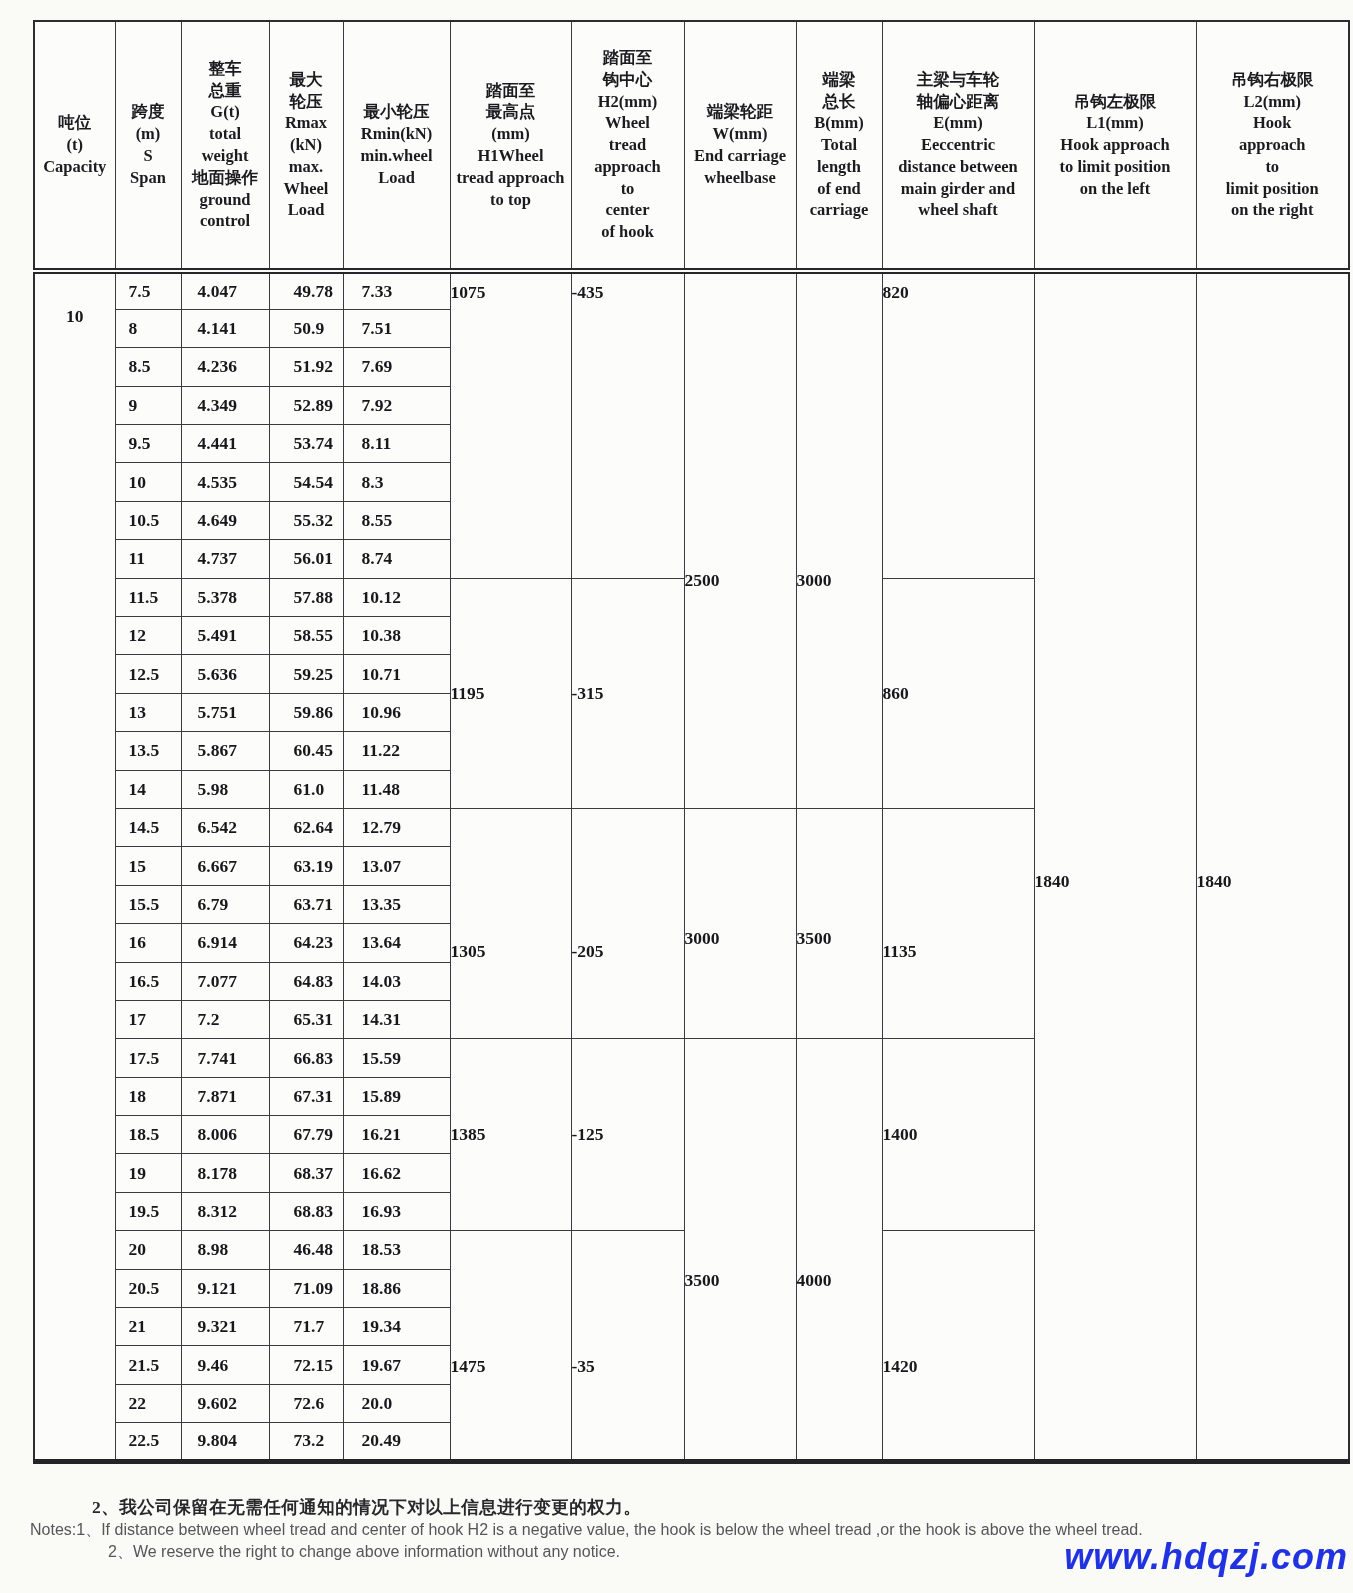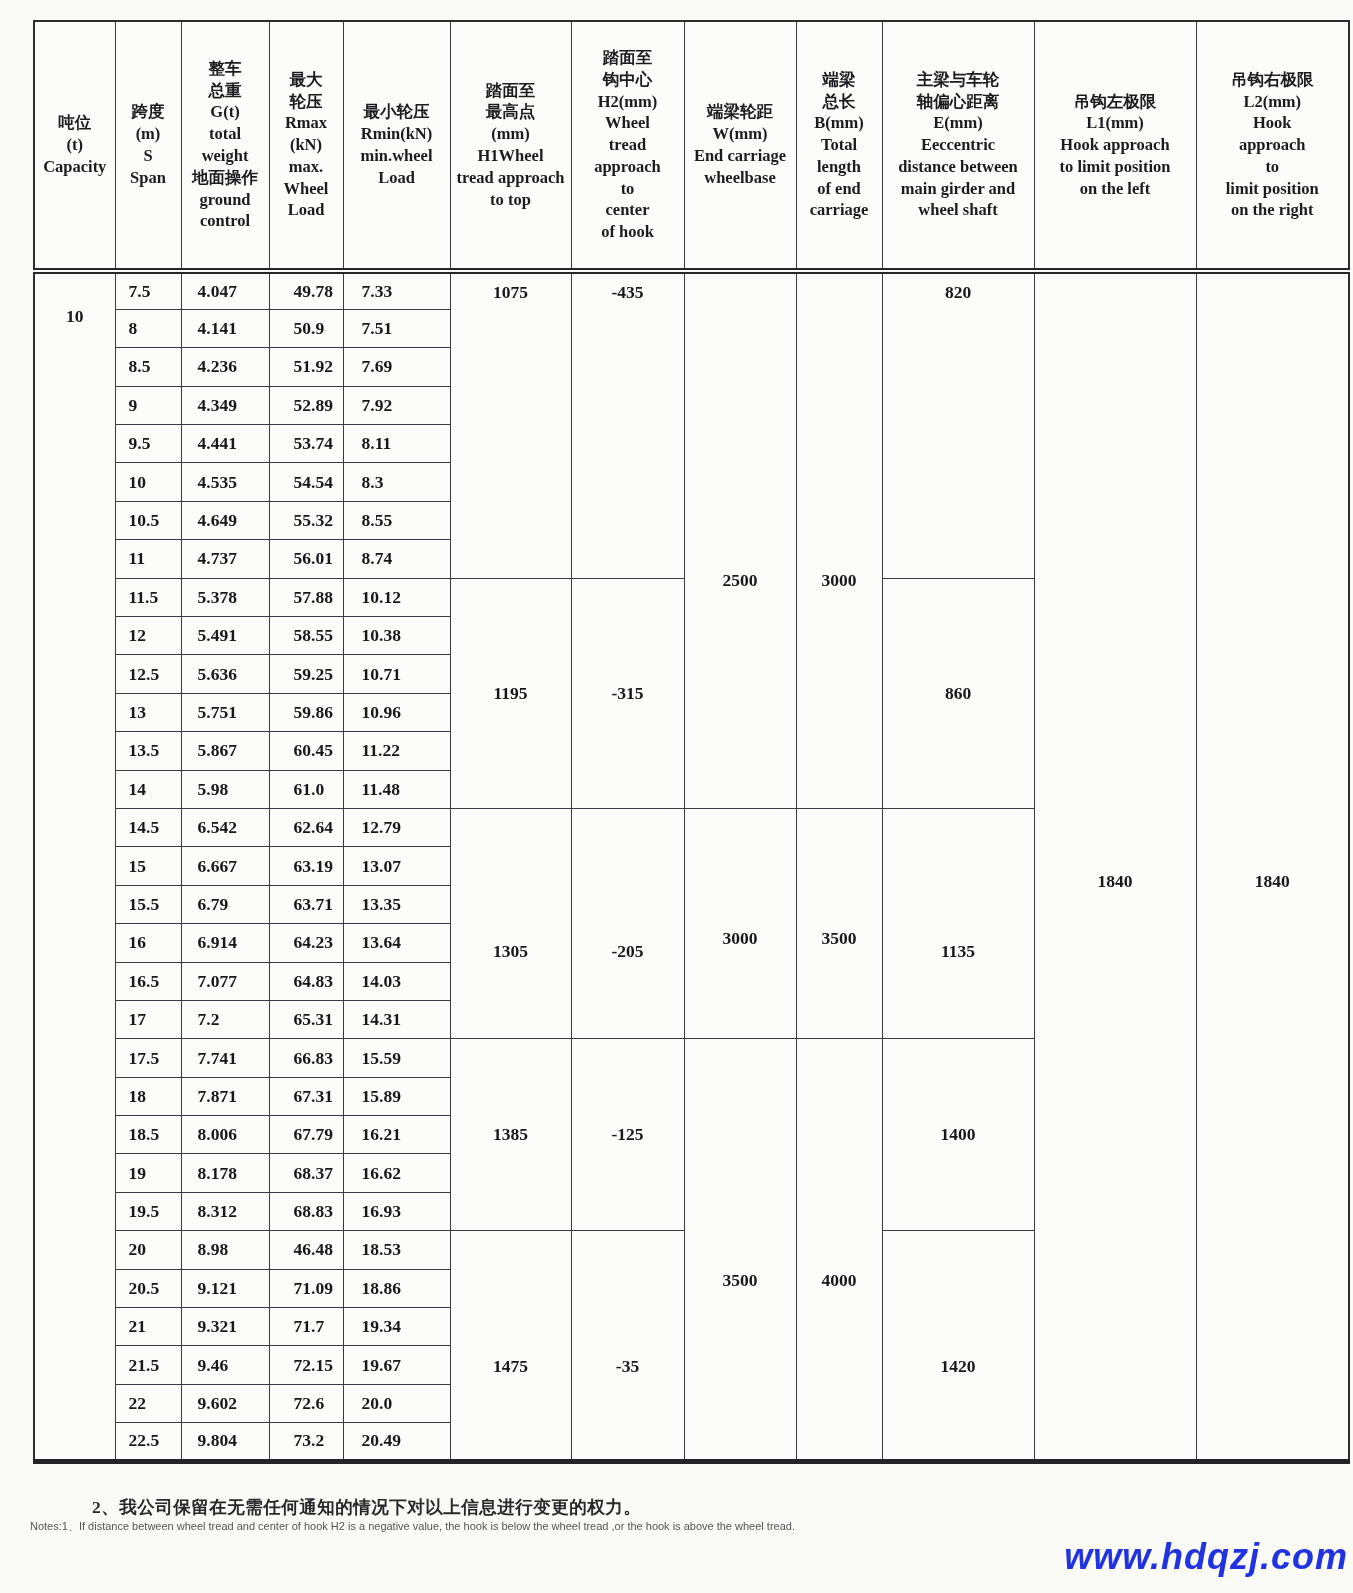--- a/index.html
+++ b/index.html
@@ -26,31 +26,31 @@
   tbody tr{height:38.4px;}
   tbody td{
     font-size:17.5px;font-weight:bold;color:#17171c;
     padding:0;vertical-align:middle;
   }
   td.d{text-align:left;}
   td.c-span{padding-left:13px;}
   td.c-g{padding-left:16px;}
   td.c-rmax{padding-left:24px;}
   td.c-rmin{padding-left:18px;}
-  td.m{text-align:center;}
+  td.m{text-align:left;}
   td.m span{position:relative;display:inline-block;}
   td.vtop{vertical-align:top;}
   td.vtop span{top:8px;}
   td.cap{vertical-align:top;text-align:center;padding-top:32px;}
   .notes{position:absolute;left:30px;top:1496px;width:1305px;}
   .nzh{font-family:"Liberation Serif","DejaVu Serif",serif;font-weight:bold;
        font-size:17.5px;line-height:1.3;color:#28282c;letter-spacing:0.5px;}
   .nzh2{margin-left:62px;}
   .nen{font-family:"Liberation Sans","DejaVu Sans",sans-serif;
-       font-size:11px;line-height:1.42;color:#55555a;}
+       font-size:16px;line-height:1.42;color:#55555a;}
   .nen2{margin-left:78px;}
   .wm{
     position:absolute;right:5px;top:1536px;
     font-family:"Liberation Sans","DejaVu Sans",sans-serif;
     font-style:italic;font-weight:bold;font-size:36px;
     color:#2133e0;letter-spacing:1px;
   }
 </style>
 </head>
 <body>
@@ -355,15 +355,16 @@
         <td class="d c-g">9.804</td>
         <td class="d c-rmax">73.2</td>
         <td class="d c-rmin">20.49</td>
       </tr>
     </tbody>
   </table>
 
 <div class="notes">
   <div class="nzh nzh2">2、我公司保留在无需任何通知的情况下对以上信息进行变更的权力。</div>
   <div class="nen">Notes:1、If distance between wheel tread and center of hook H2 is a negative value, the hook is below the wheel tread ,or the hook is above the wheel tread.</div>
+  <div class="nen nen2">2、We reserve the right to change above information without any notice.</div>
 </div>
 
 <div class="wm">www.hdqzj.com</div>
 
 </body></html>

